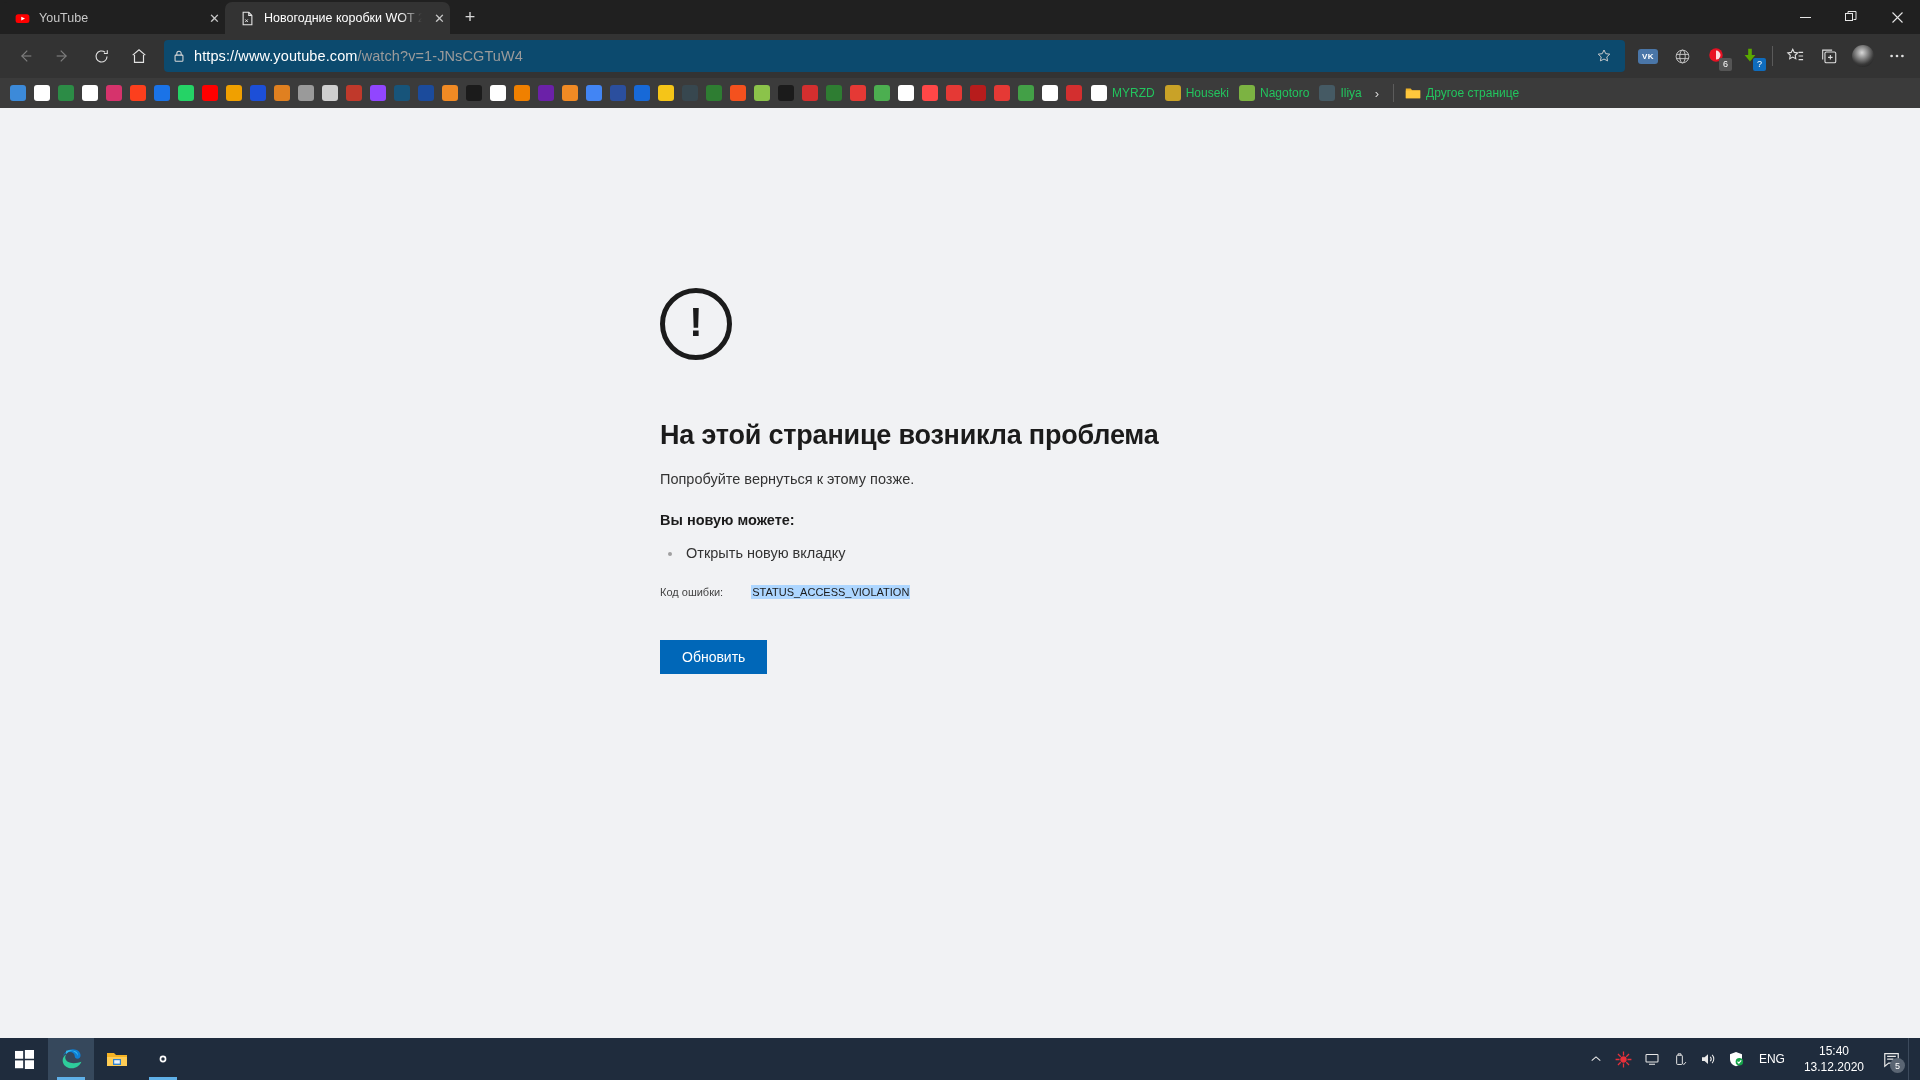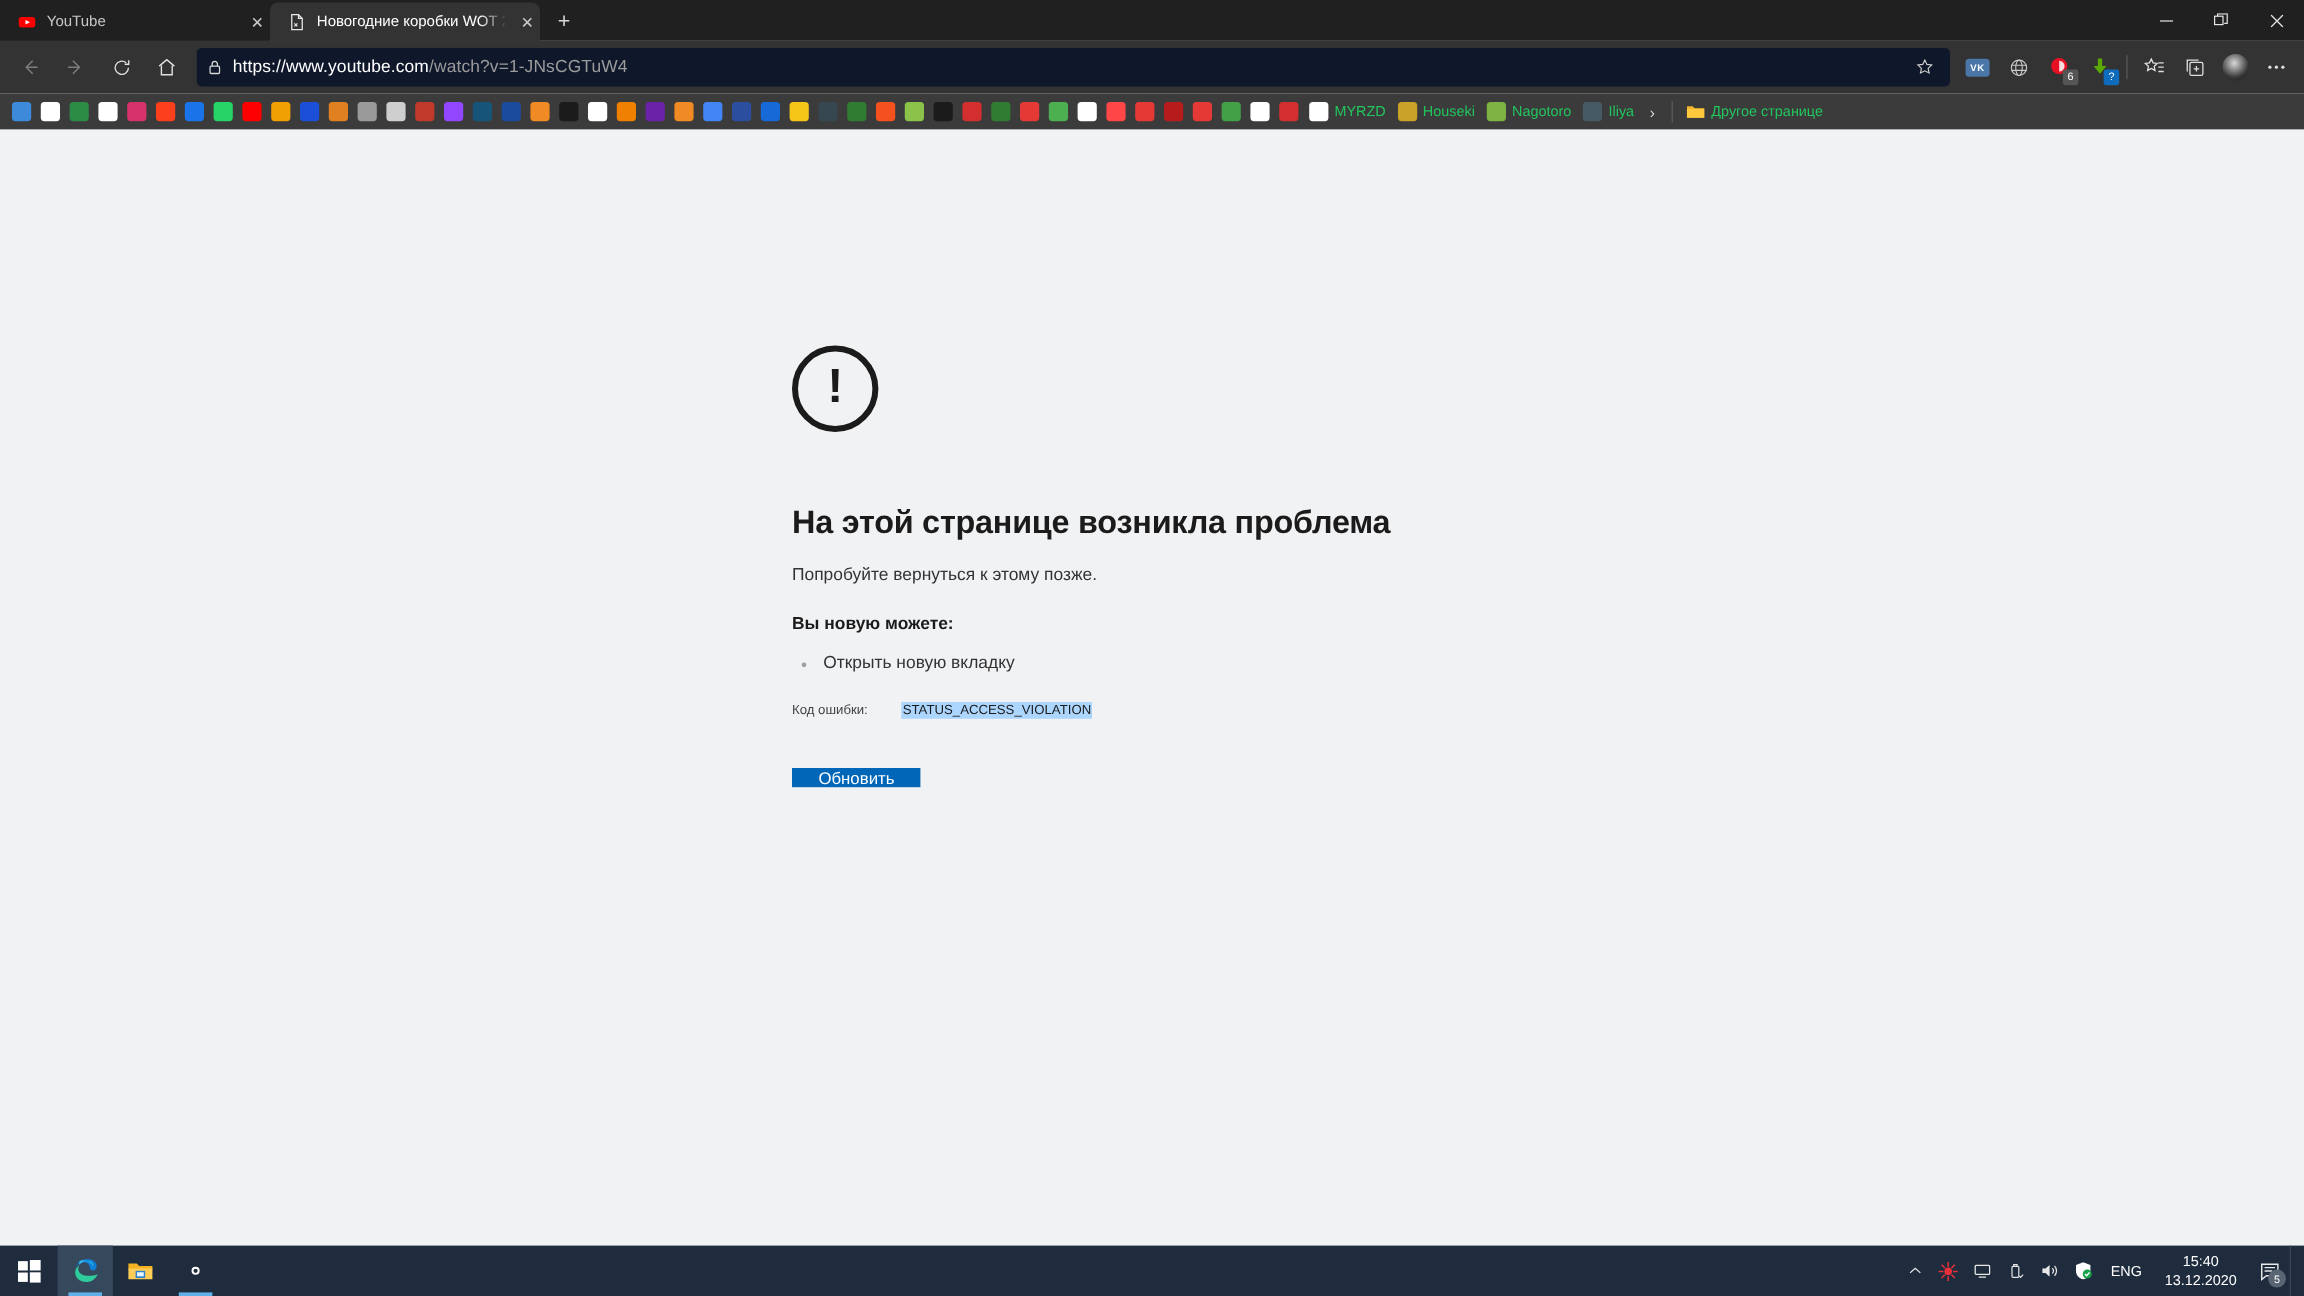--- a/index.html
+++ b/index.html
@@ -39,21 +39,21 @@
   
   .navbar{
     height:44px; background:#333333; display:flex; align-items:center; padding:0 6px; gap:0;
   }
   .navbtn{
     width:38px; height:32px; display:flex; align-items:center; justify-content:center;
     border-radius:4px; color:#e2e2e2; flex:0 0 auto;
   }
   .navbtn.disabled{ color:#7e7e7e; }
   .omnibox{
-    flex:1; height:32px; background:#0f172a; border-radius:4px; margin:0 6px;
+    flex:1; height:32px; background:#0c4a6e; border-radius:4px; margin:0 6px;
     display:flex; align-items:center; padding:0 8px; gap:8px; min-width:0;
   }
   .omnibox .urltext{
     flex:1; font-size:14.5px; color:#9b9b9b; white-space:nowrap; overflow:hidden;
     letter-spacing:.1px;
   }
   .omnibox .urltext b{ color:#ffffff; font-weight:400; }
   .tbicon{
     width:34px; height:32px; display:flex; align-items:center; justify-content:center;
     border-radius:4px; position:relative; flex:0 0 auto; color:#e4e4e4;
@@ -91,21 +91,21 @@
   .err-sub{ font-size:14.5px; color:#333; margin-bottom:25px; }
   .err-also{ font-size:14.5px; font-weight:700; color:#1b1b1b; margin-bottom:12px; }
   .err-list{ list-style:none; margin-bottom:20px; }
   .err-list li{ font-size:14.5px; color:#333; padding:5px 0 5px 26px; position:relative; }
   .err-list li:before{ content:""; position:absolute; left:8px; top:12px; width:4px; height:4px;
     background:#a0a0a0; border-radius:50%; }
   .err-code{ font-size:11px; color:#444; margin-bottom:42px; }
   .err-code .sel{ background:#add6ff; color:#1a1a1a; padding:1px 1px;margin-left:25px; }
   .err-btn{
     background:#0067b8; color:#fff; border:none; font-size:14px;
-    padding:0 22px; height:16px; min-width:105px; font-family:"Liberation Sans", sans-serif;
+    padding:0 22px; height:34px; min-width:105px; font-family:"Liberation Sans", sans-serif;
   }
 
   
   .taskbar{
     height:42px; background:#1f2c3d; display:flex; align-items:center;
     position:absolute; bottom:0; left:0; right:0;
   }
   .tb-start{ width:48px; height:42px; display:flex; align-items:center; justify-content:center; }
   .tb-app{ width:46px; height:42px; display:flex; align-items:center; justify-content:center; position:relative; }
   .tb-app.active{ background:#36485c; }

